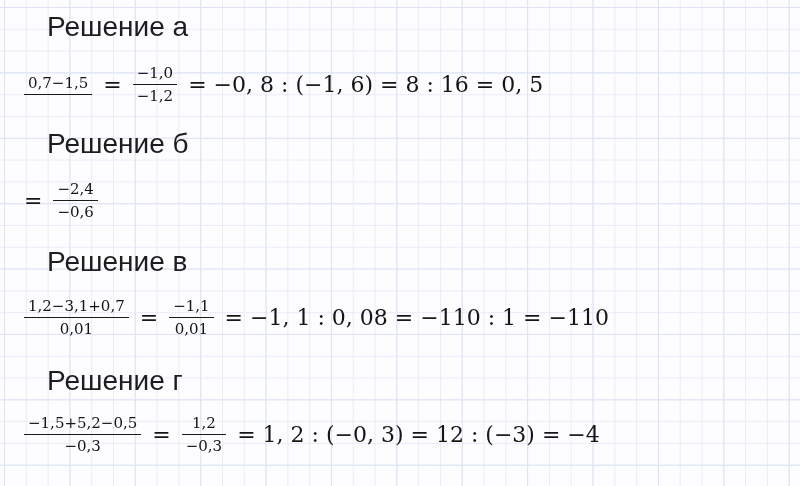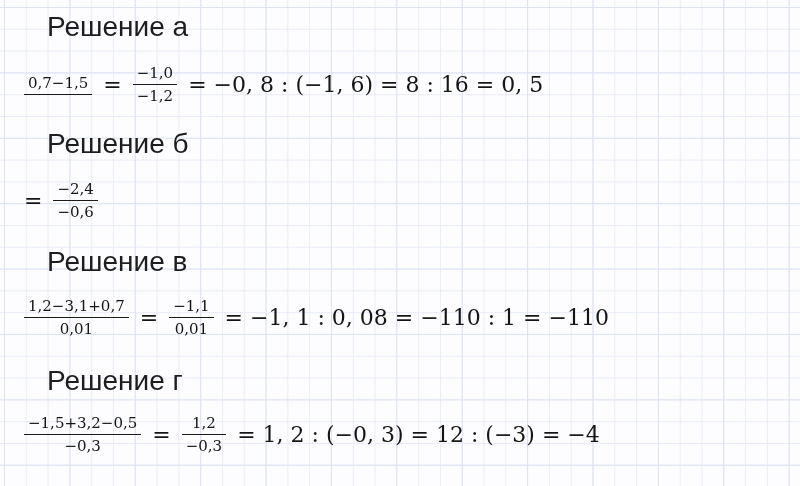--- a/index.html
+++ b/index.html
@@ -77,21 +77,21 @@
     <span class="frac">
       <span class="num">−1,1</span>
       <span class="den">0,01</span>
     </span>
     <span class="tail">= −1, 1 : 0, 08 = −110 : 1 = −110</span>
   </div>
 
   <div class="title" style="top:365px">Решение г</div>
   <div class="equation" style="top:406px">
     <span class="frac">
-      <span class="num">−1,5+3,2−0,5</span>
+      <span class="num">−1,5+5,2−0,5</span>
       <span class="den">−0,3</span>
     </span>
     <span class="op">=</span>
     <span class="frac">
       <span class="num">1,2</span>
       <span class="den">−0,3</span>
     </span>
     <span class="tail">= 1, 2 : (−0, 3) = 12 : (−3) = −4</span>
   </div>
 

